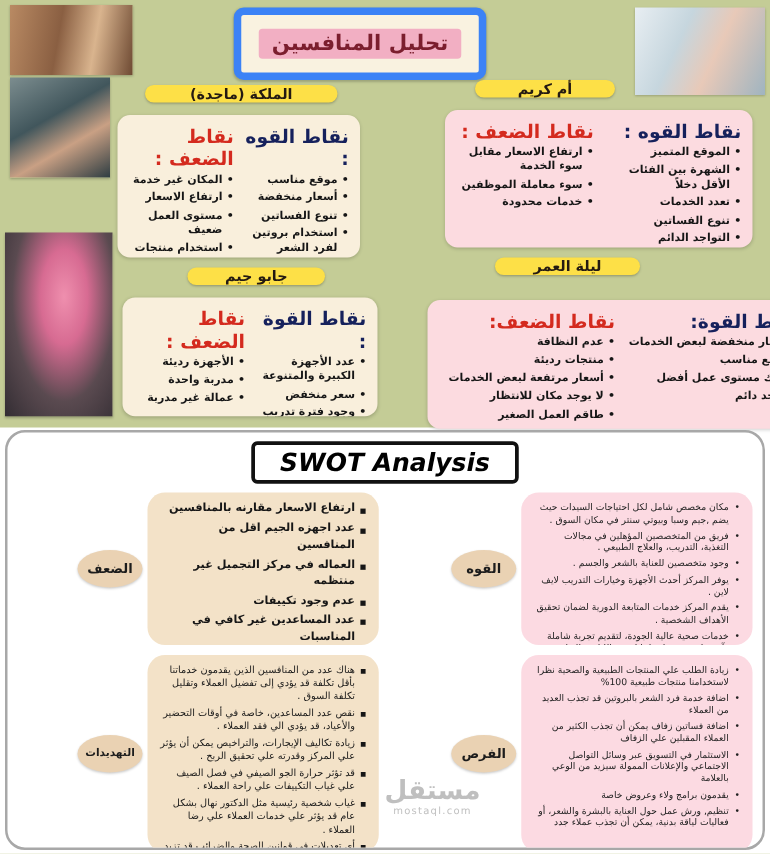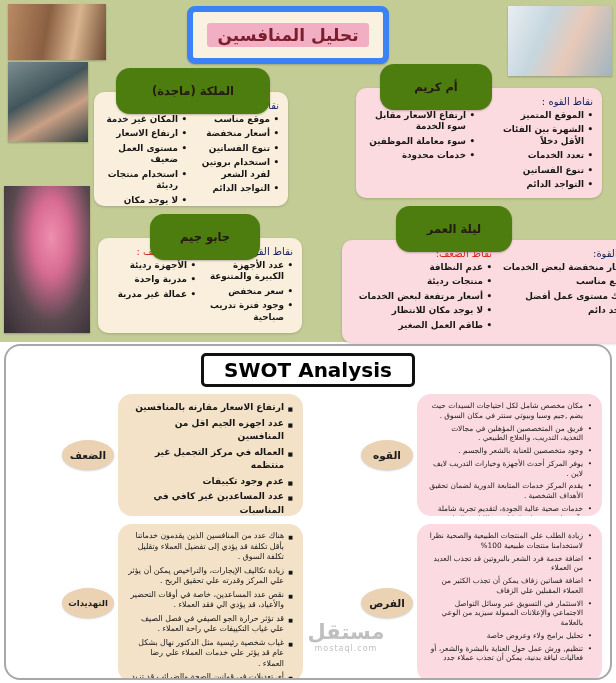--- a/index.html
+++ b/index.html
@@ -21,52 +21,52 @@
     background:radial-gradient(ellipse at 55% 35%,#ef8fae 0%,#d76b92 28%,#5a4a50 62%,#332d33 100%);}
   .photo.facial{left:508px;top:6px;width:104px;height:70px;
     background:linear-gradient(115deg,#e8eef2 0%,#c6d6de 35%,#e8c9b8 60%,#9fb4c0 100%);}
 
   .title-box{position:absolute;left:187px;top:6px;width:190px;height:46px;
     background:#f9f2e0;border:6px solid #3b82f6;border-radius:8px;
     display:flex;align-items:center;justify-content:center;box-shadow:0 1px 2px rgba(0,0,0,.2);}
   .title-hl{background:#f2afc3;color:#7b1e2e;font-weight:bold;font-size:17px;
     padding:2px 10px;border-radius:3px;direction:rtl;}
 
-  .pill{position:absolute;background:#4d7c0f;border-radius:14px;text-align:center;
-    font-weight:bold;font-size:11.5px;color:#241a12;padding:16px 0;z-index:2;
+  .pill{position:absolute;background:#fde047;border-radius:14px;text-align:center;
+    font-weight:bold;font-size:11.5px;color:#241a12;padding:0 0;z-index:2;
     box-shadow:0 1px 2px rgba(0,0,0,.25);direction:rtl;}
   .p0{left:116px;top:68px;width:154px;}
   .p1{left:380px;top:64px;width:112px;}
   .p2{left:150px;top:214px;width:110px;}
   .p3{left:396px;top:206px;width:116px;}
 
   .card{position:absolute;border-radius:10px;padding:8px 9px 6px;display:flex;gap:8px;
     direction:ltr;box-sizing:border-box;box-shadow:0 1px 3px rgba(0,0,0,.18);overflow:hidden;}
   .cream{background:#f9efdc;}
   .pinkc{background:#fcdbe0;}
   .c0{left:94px;top:92px;width:194px;height:114px;}
   .c1{left:356px;top:88px;width:246px;height:110px;}
   .c2{left:98px;top:238px;width:204px;height:95px;}
   .c3{left:342px;top:240px;width:308px;height:103px;}
   .col{flex:1;direction:rtl;text-align:right;min-width:0;}
-  .chead{font-weight:normal;font-size:10px;margin-bottom:3px;direction:rtl;}
+  .chead{font-weight:bold;font-size:15px;margin-bottom:3px;direction:rtl;}
   .red{color:#d42a1e;}
   .navy{color:#16215c;}
 
   ul.items{list-style:none;margin:0;padding:0;direction:rtl;text-align:right;}
   ul.items li{position:relative;padding-right:9px;font-size:8.8px;font-weight:bold;
     color:#161616;line-height:1.3;margin-bottom:3px;}
   ul.items li::before{content:"•";position:absolute;right:0;top:0;}
 
   
   .swot{position:absolute;left:4px;top:344px;width:608px;height:336px;background:#fff;
     border:2px solid #a8a8a8;border-radius:16px;box-sizing:border-box;
     padding:5px 8px;overflow:hidden;}
   .swot-title{width:fit-content;margin:2px auto 7px;border:3px solid #111;border-radius:5px;
-    padding:2px 20px;font-size:20px;font-weight:bold;color:#000;background:#fff;}
+    padding:2px 20px;font-size:20px;font-weight:bold;color:#000;background:#fff;font-style:italic;}
   .grid{display:grid;grid-template-columns:1fr 1fr;grid-template-rows:122px 158px;gap:8px 10px;}
   .quad{display:flex;align-items:center;gap:4px;direction:ltr;min-width:0;}
   .oval{flex:0 0 auto;width:52px;height:30px;background:#ead2b3;border-radius:50%;
     display:flex;align-items:center;justify-content:center;font-weight:bold;font-size:10.5px;
     color:#1c1c1c;box-shadow:0 1px 2px rgba(0,0,0,.2);direction:rtl;margin-left:48px;}
   .oval.sm{font-size:8.5px;}
   .qbox{flex:1;height:100%;border-radius:14px;padding:7px 10px;box-sizing:border-box;
     overflow:hidden;direction:rtl;min-width:0;}
   .beige{background:#f3e2c8;}
   .pinkb{background:#fcdae2;}
@@ -220,38 +220,38 @@
               <li>خدمات صحية عالية الجودة، لتقديم تجربة شاملة وآمنة تلبي جميع احتياجاتك في اللياقة والعناية بالجمال .</li>
             </ul>
         </div>
       </div>
 
       <div class="quad">
         <div class="oval sm">التهديدات</div>
         <div class="qbox beige">
           <ul class="items thr">
               <li>هناك عدد من المنافسين الذين يقدمون خدماتنا بأقل تكلفة قد يؤدي إلى تفضيل العملاء وتقليل تكلفة السوق .</li>
+              <li>نقص عدد المساعدين، خاصة في أوقات التحضير والأعياد، قد يؤدي الي فقد العملاء .</li>
               <li>زيادة تكاليف الإيجارات، والتراخيص يمكن أن يؤثر علي المركز وقدرته علي تحقيق الربح .</li>
-              <li>نقص عدد المساعدين، خاصة في أوقات التحضير والأعياد، قد يؤدي الي فقد العملاء .</li>
               <li>قد تؤثر حرارة الجو الصيفي في فصل الصيف علي غياب التكييفات علي راحة العملاء .</li>
               <li>غياب شخصية رئيسية مثل الدكتور نهال بشكل عام قد يؤثر علي خدمات العملاء علي رضا العملاء .</li>
               <li>أي تعديلات في قوانين الصحة والضرائب قد تزيد من الأعباء المالية .</li>
             </ul>
         </div>
       </div>
 
       <div class="quad">
         <div class="oval">الفرص</div>
         <div class="qbox pinkb">
           <ul class="items swsmall">
               <li>زيادة الطلب علي المنتجات الطبيعية والصحية نظرا لاستخدامنا منتجات طبيعية 100%</li>
               <li>اضافة خدمة فرد الشعر بالبروتين قد تجذب العديد من العملاء</li>
               <li>اضافة فساتين زفاف يمكن أن تجذب الكثير من العملاء المقبلين علي الزفاف</li>
               <li>الاستثمار في التسويق عبر وسائل التواصل الاجتماعي والإعلانات الممولة سيزيد من الوعي بالعلامة</li>
-              <li>تحليل برامج ولاء وعروض خاصة</li>
+              <li>يقدمون برامج ولاء وعروض خاصة</li>
               <li>تنظيم, ورش عمل حول العناية بالبشرة والشعر، أو فعاليات لياقة بدنية، يمكن أن تجذب عملاء جدد</li>
             </ul>
         </div>
       </div>
 
     </div>
   </div>
 
   <div class="watermark">
     <div class="wm-brand">مستقل</div>

